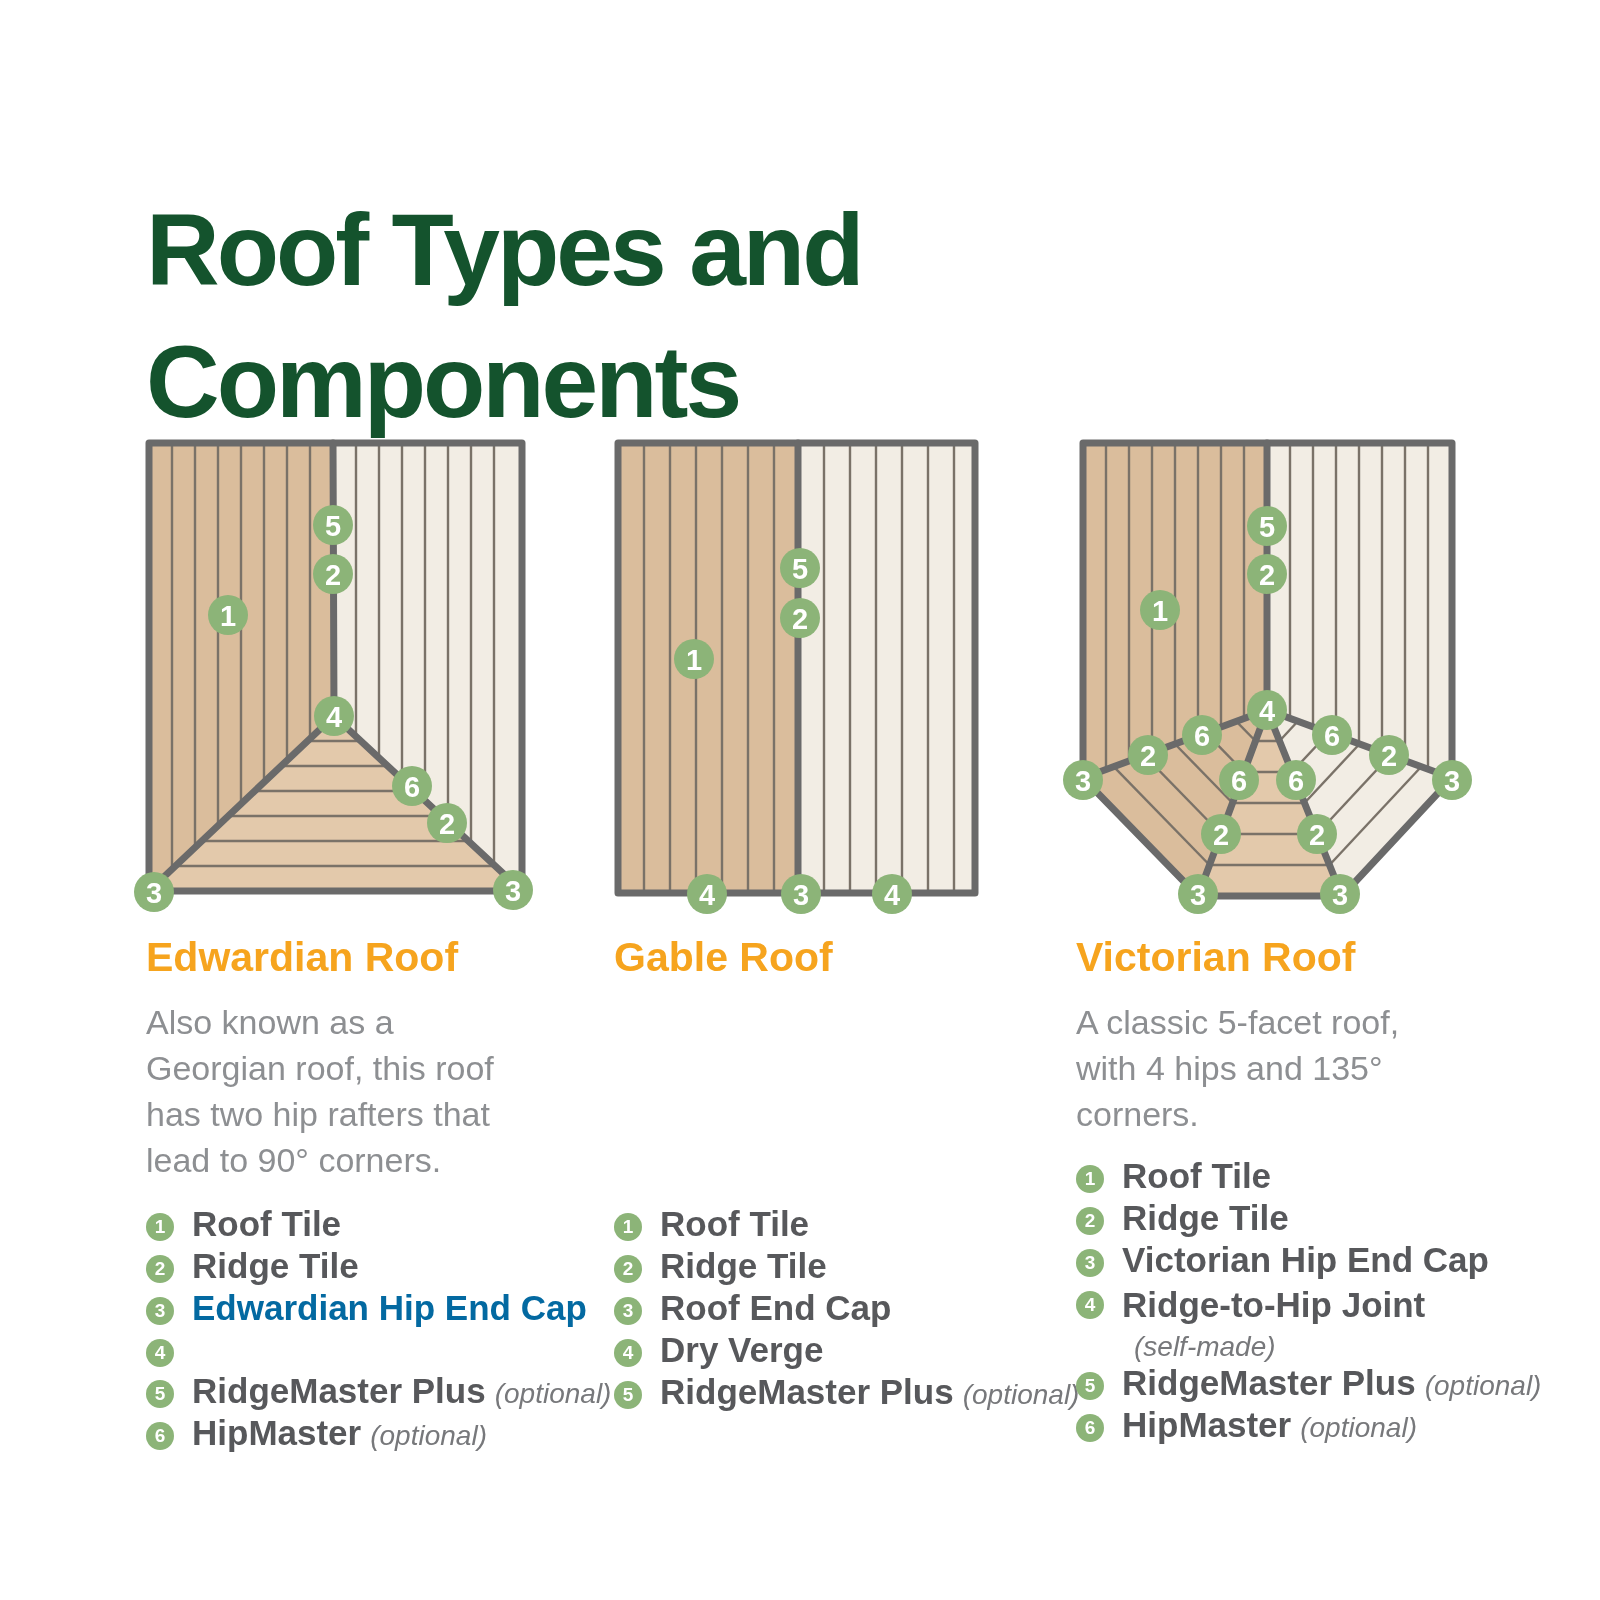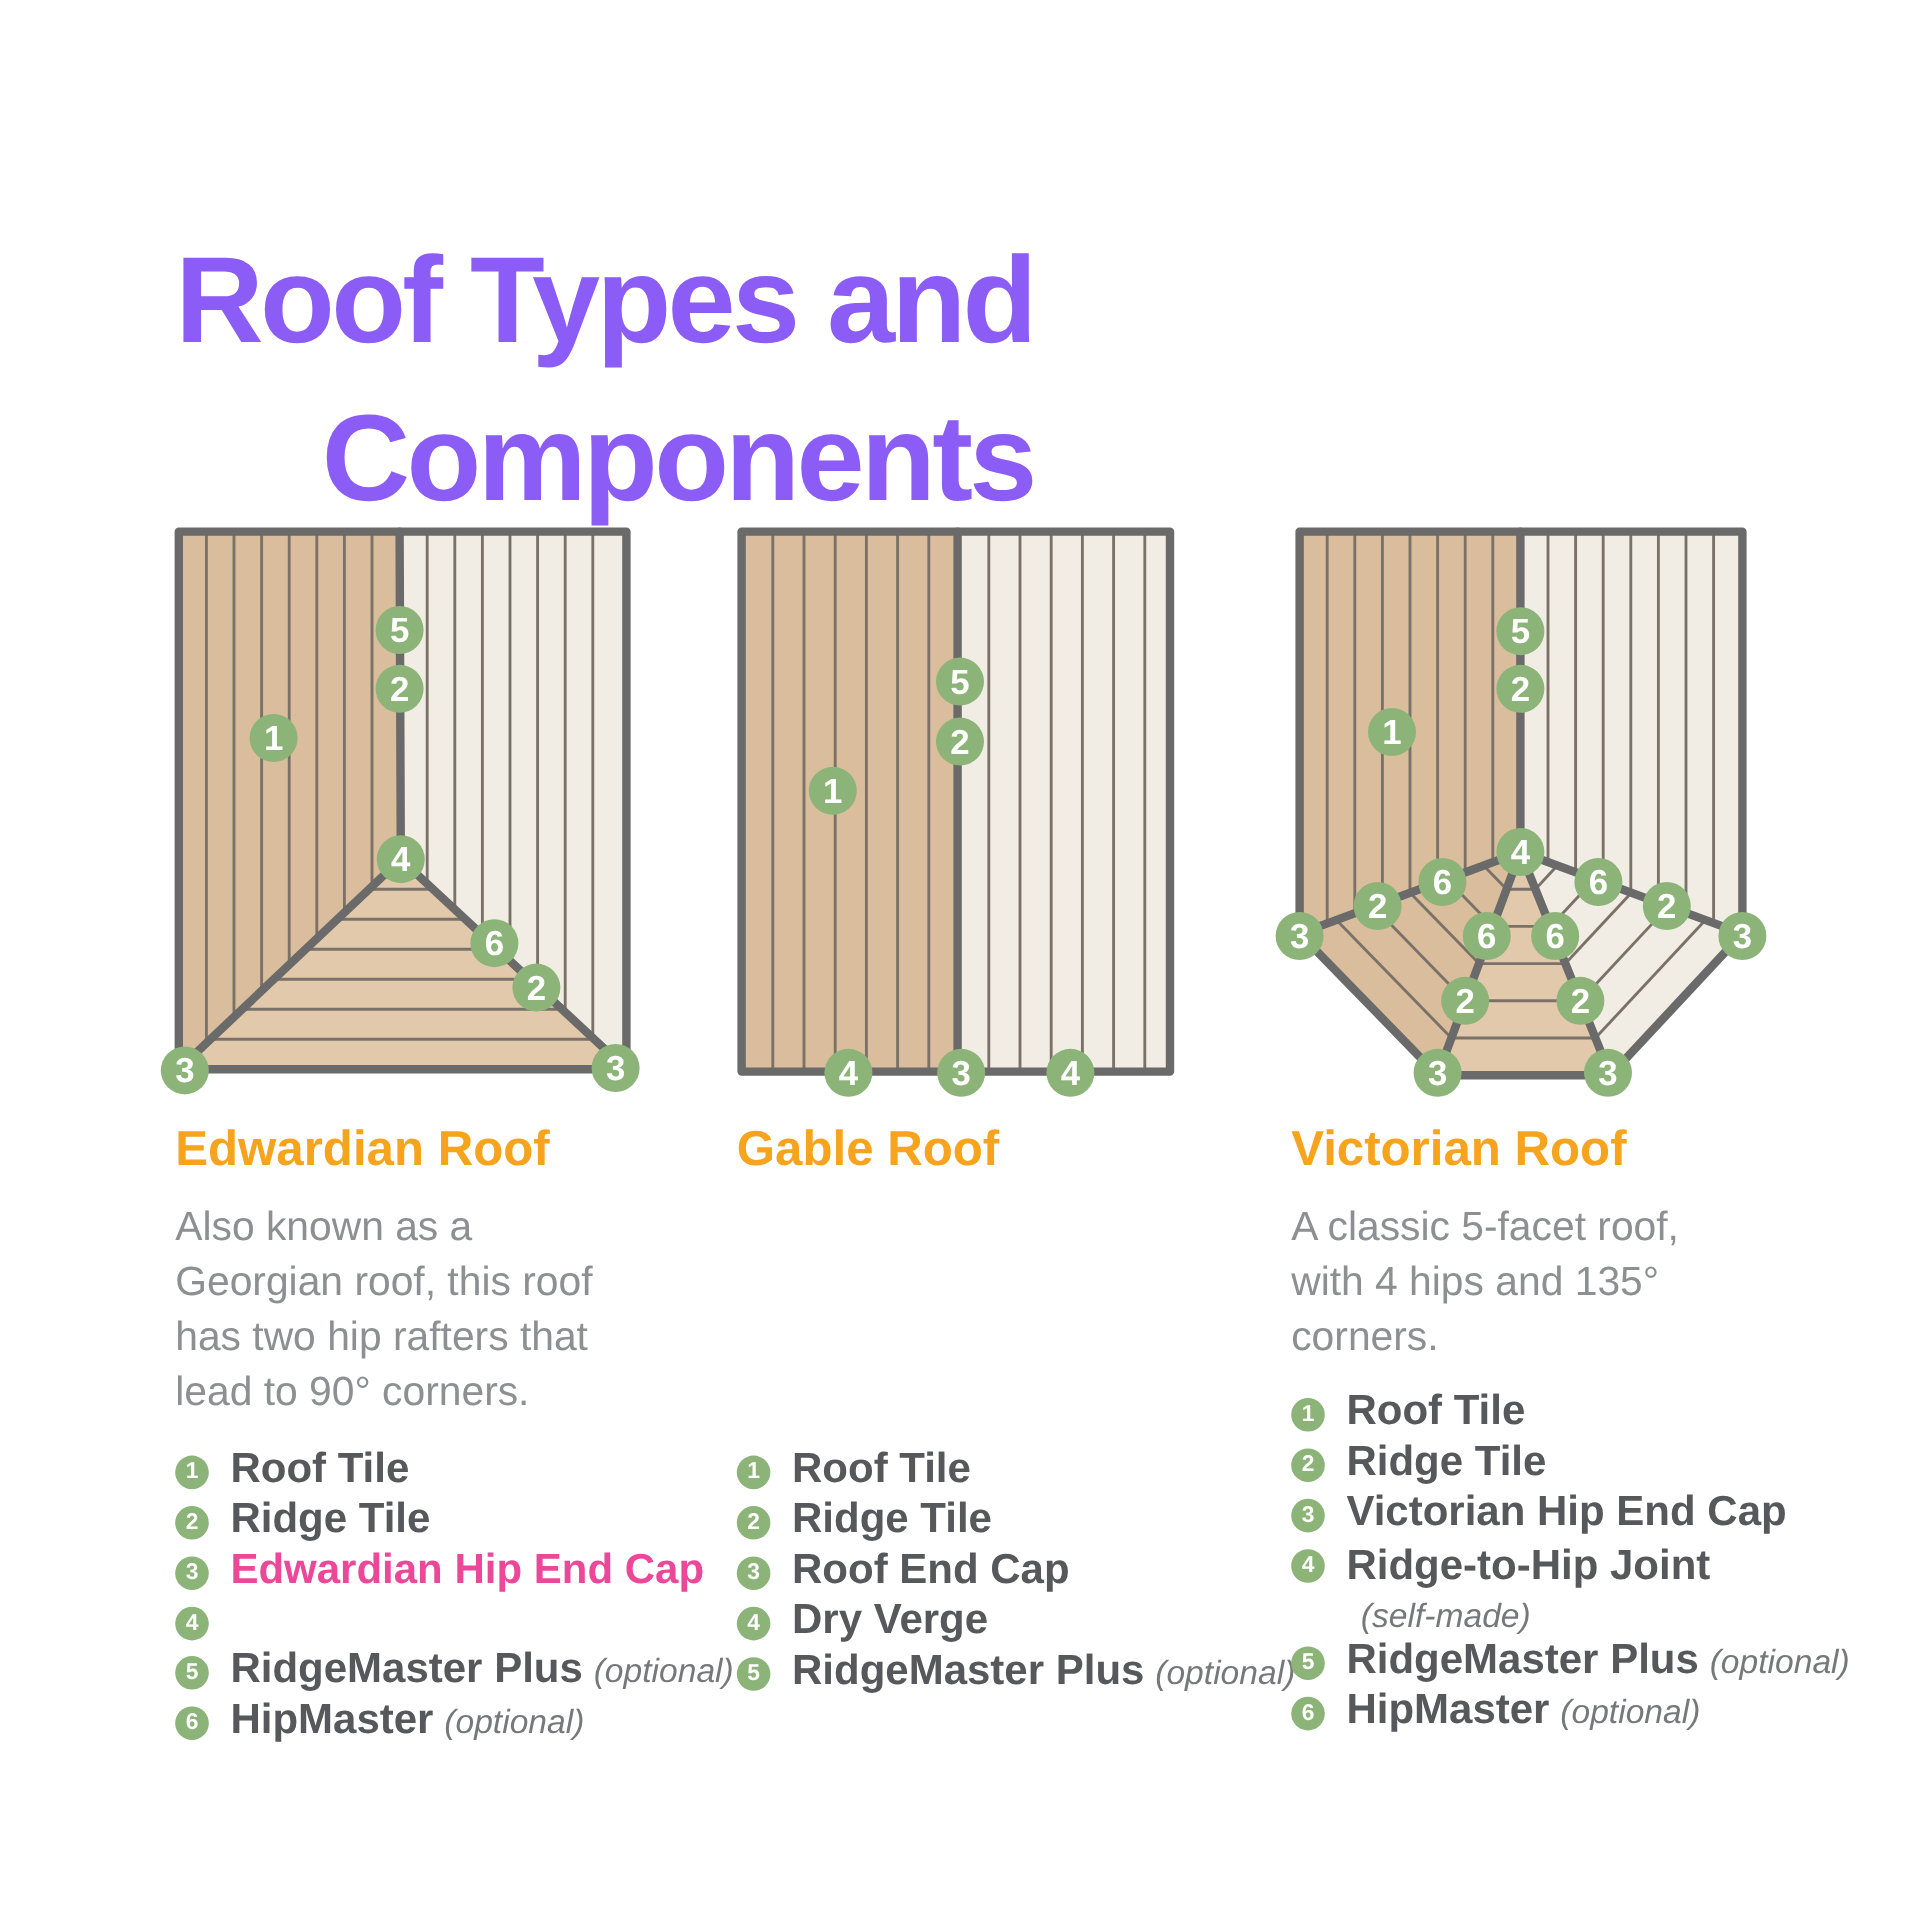--- a/index.html
+++ b/index.html
@@ -21,21 +21,21 @@
   .comp-note{font-size:28px;font-style:italic;color:#77787B;margin-left:9px;}
   .two-line .comp-note{display:block;margin-left:12px;line-height:36px;}
   .diagram{position:absolute;overflow:visible;}
   .diagram text{font-family:"Liberation Sans",sans-serif;}
 </style>
 </head>
 <body>
 
 <div class="canvas">
 
-  <h1 class="main-title" style="color: #8b5cf6; text-align: right;"><span>Roof Types and</span><br><span>Components</span></h1>
+  <h1 class="main-title" style="color: #14532d;"><span>Roof Types and</span><br><span>Components</span></h1>
 
   <svg class="diagram" style="left:119px;top:413px;width:433px;height:508px" viewBox="-30 -30 433 508">
       <defs>
         <clipPath id="edwardian-clip-0">
           <polygon points="0,0 184,0 185,273 0,448"></polygon>
         </clipPath>
         <clipPath id="edwardian-clip-1">
           <polygon points="184,0 373,0 373,448 185,273"></polygon>
         </clipPath>
         <clipPath id="edwardian-clip-2">
@@ -302,21 +302,21 @@
       <div class="comp-row">
         <span class="bullet" style="background: rgb(140, 180, 120);">1</span>
         <span class="comp-text"><span class="comp-label" style="color: rgb(87, 88, 91);">Roof Tile</span></span>
       </div>
       <div class="comp-row">
         <span class="bullet" style="background: rgb(140, 180, 120);">2</span>
         <span class="comp-text"><span class="comp-label" style="color: rgb(87, 88, 91);">Ridge Tile</span></span>
       </div>
       <div class="comp-row">
         <span class="bullet" style="background: rgb(140, 180, 120);">3</span>
-        <span class="comp-text"><span class="comp-label" style="color: #ec4899;">Edwardian Hip End Cap</span></span>
+        <span class="comp-text"><span class="comp-label" style="color: #0369a1;">Edwardian Hip End Cap</span></span>
       </div>
       <div class="comp-row">
         <span class="bullet" style="background: rgb(140, 180, 120);">4</span>
       </div>
       <div class="comp-row">
         <span class="bullet" style="background: rgb(140, 180, 120);">5</span>
         <span class="comp-text"><span class="comp-label" style="color: rgb(87, 88, 91);">RidgeMaster Plus</span><span class="comp-note" style="color: rgb(119, 120, 123);">(optional)</span></span>
       </div>
       <div class="comp-row">
         <span class="bullet" style="background: rgb(140, 180, 120);">6</span>

